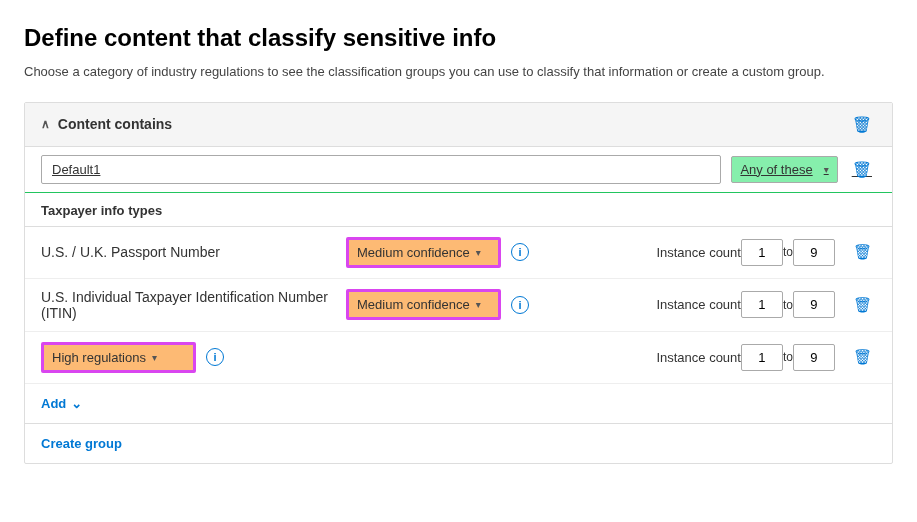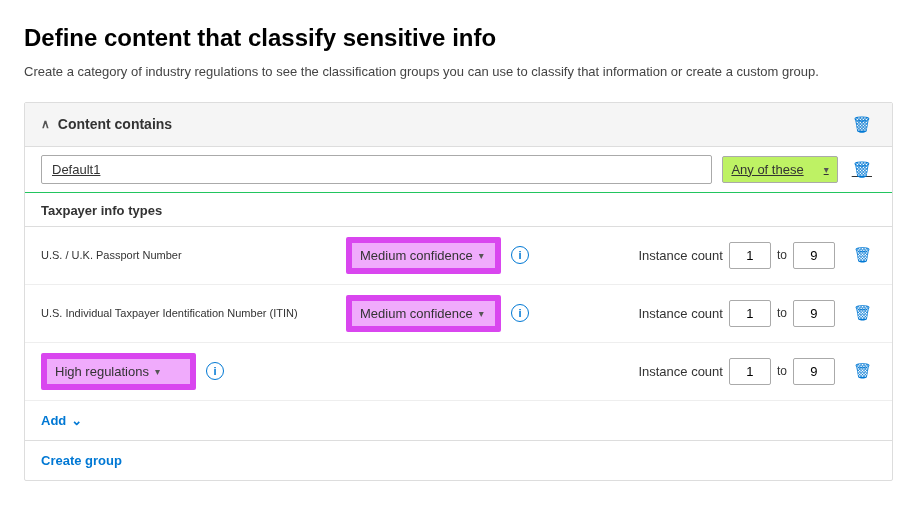--- a/index.html
+++ b/index.html
@@ -75,23 +75,23 @@
       color: #333;
       outline: none;
     }
     .any-of-dropdown {
       display: flex;
       align-items: center;
       border: 1px solid #aaa;
       border-radius: 2px;
       padding: 5px 8px;
       font-size: 13px;
-      background: #bef264;
-      cursor: pointer;
-      gap: 20px;
+      background: #86efac;
+      cursor: pointer;
+      gap: 11px;
       white-space: nowrap;
     }
     .any-of-dropdown span.label {
       color: #333;
     }
     .any-of-dropdown .chevron-down {
       font-size: 10px;
       color: #555;
     }
     .section-title {
@@ -102,31 +102,31 @@
     }
     .info-row {
       display: flex;
       align-items: center;
       padding: 10px 16px;
       border-bottom: 1px solid #eee;
       gap: 10px;
     }
     .info-type-name {
       width: 295px;
-      font-size: 11px;
+      font-size: 14px;
       flex-shrink: 0;
     }
     .confidence-dropdown {
       display: flex;
       align-items: center;
-      border: 6px solid #d946ef;
+      border: 3px solid #d946ef;
       border-radius: 2px;
       padding: 5px 8px;
       font-size: 13px;
-      background: #f0abfc;
+      background: #fdba74;
       cursor: pointer;
       gap: 6px;
       min-width: 155px;
     }
     .confidence-dropdown .chevron-down {
       font-size: 10px;
       color: #555;
     }
     .info-circle {
       width: 18px;
@@ -138,21 +138,20 @@
       font-weight: 700;
       display: flex;
       align-items: center;
       justify-content: center;
       cursor: pointer;
       flex-shrink: 0;
     }
     .instance-count-section {
       display: flex;
       align-items: center;
-      gap: 6px;
       margin-left: auto;
       font-size: 13px;
     }
     .instance-label {
       white-space: nowrap;
       color: #333;
     }
     .count-input {
       width: 42px;
       border: 1px solid #aaa;
@@ -202,21 +201,21 @@
       color: #0078d4;
       font-size: 15px;
       padding: 2px 4px;
       margin-left: 4px;
     }
   </style>
 </head>
 <body>
 
 <h1>Define content that classify sensitive info</h1>
-<p class="subtitle">Create a category of industry regulations to see the classification groups you can use to classify that information or create a custom group.</p>
+<p class="subtitle">Choose a category of industry regulations to see the classification groups you can use to classify that information or create a custom group.</p>
 
 <div class="card">
   <div class="card-header">
     <div class="card-header-left">
       <span class="chevron-icon">∧</span>
       <span>Content contains</span>
     </div>
     <button class="trash-icon-btn">🗑</button>
   </div>
 

